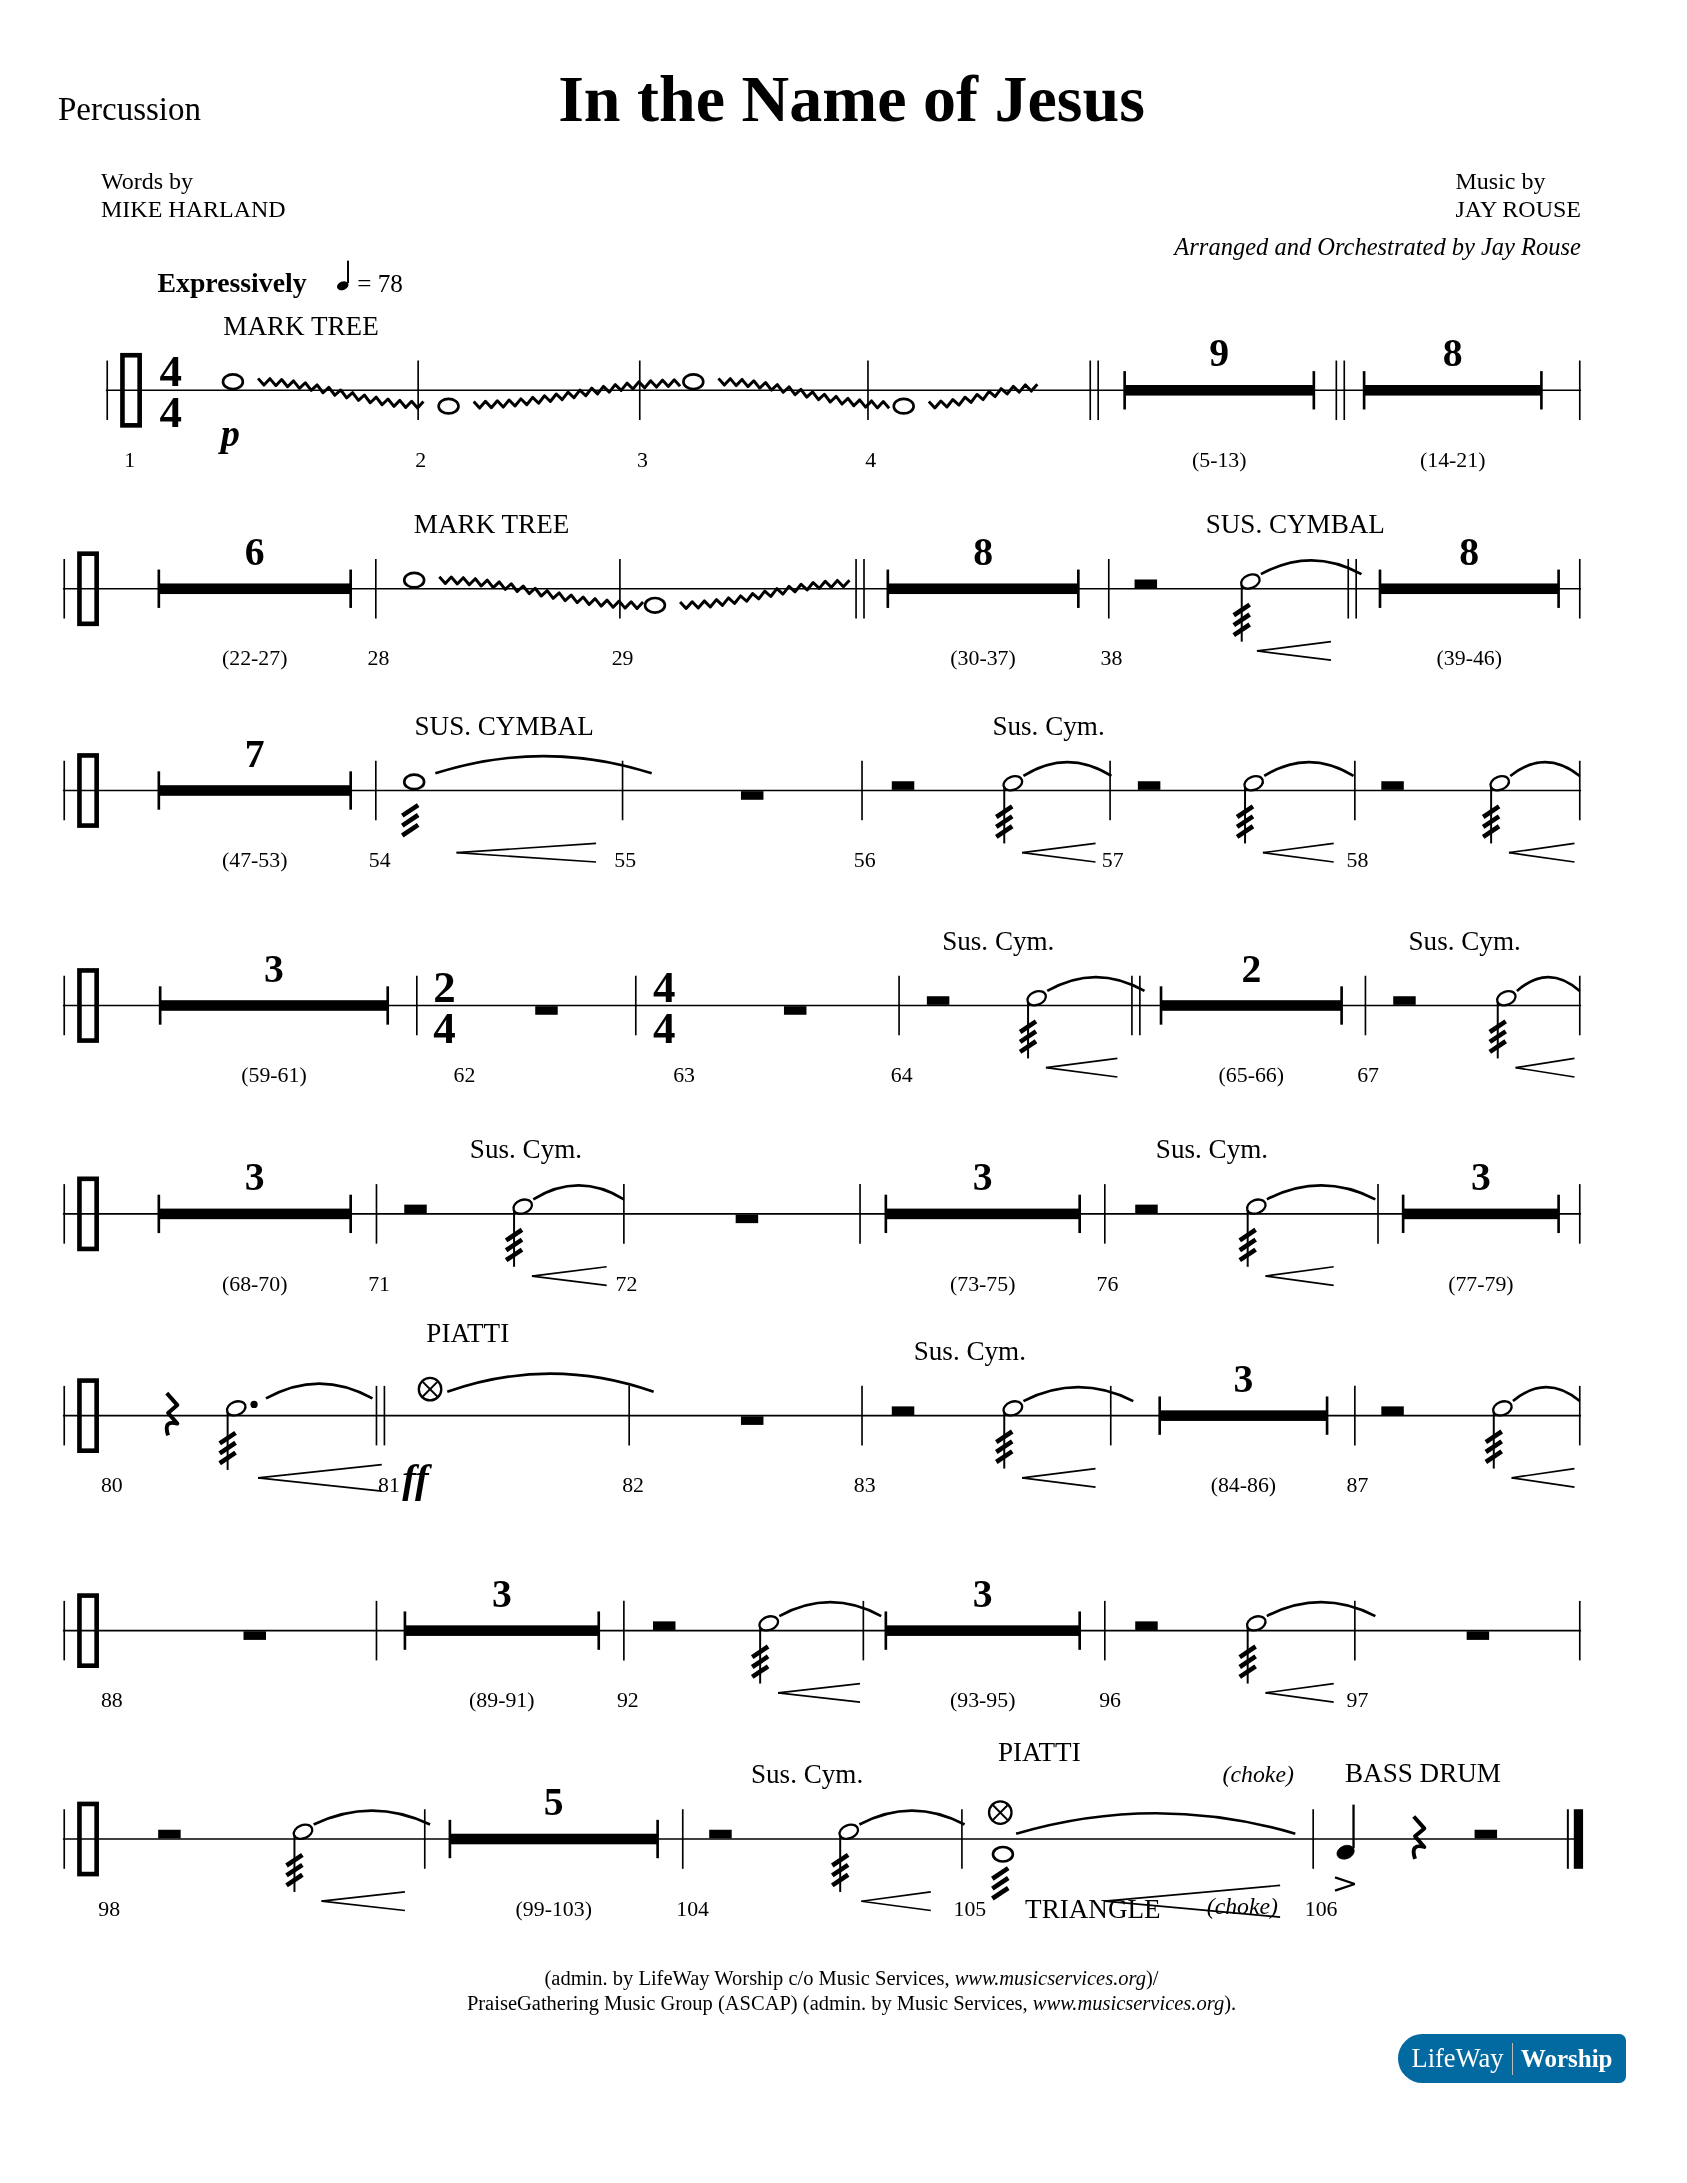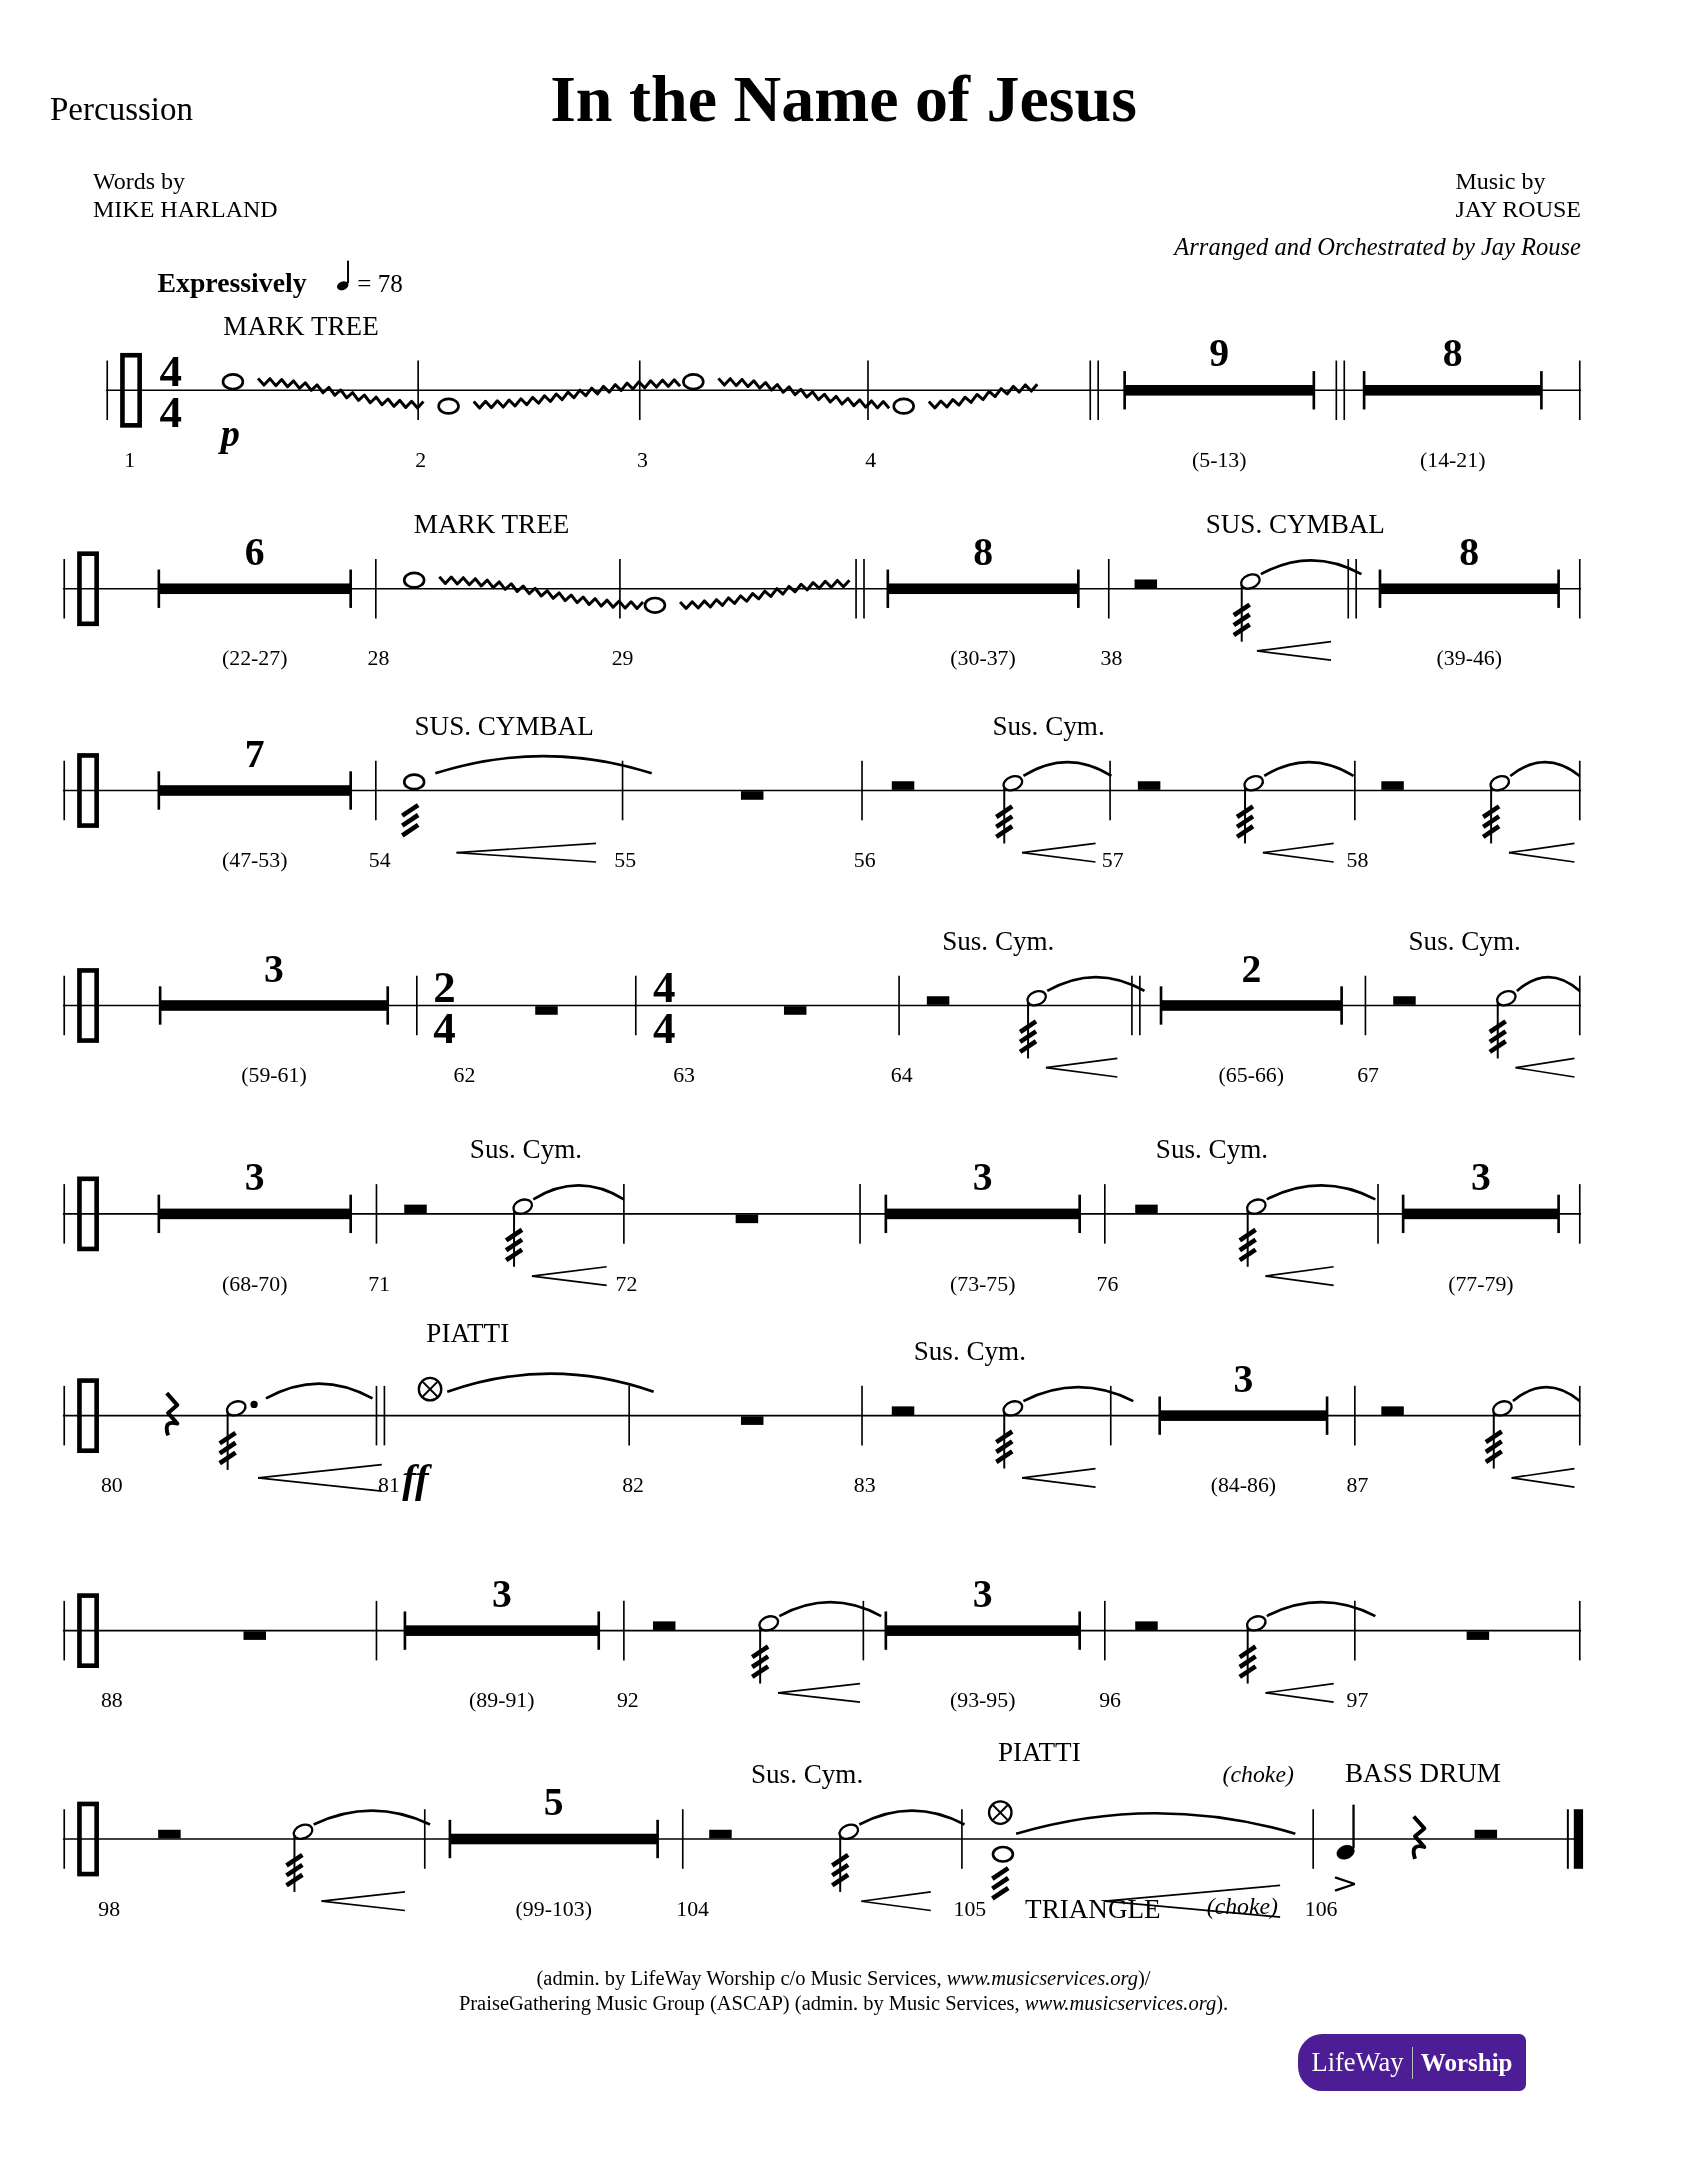--- a/index.html
+++ b/index.html
@@ -1,28 +1,28 @@
 <!DOCTYPE html>
 <html style="font-size:10.6px"><head>
 <meta charset="utf-8">
 <style>
   html,body{margin:0;padding:0;background:#888;}
   .page{position:relative;width:1687px;height:2183px;background:#ffffff;overflow:hidden;
         font-family:"Liberation Serif", serif;color:#000;}
-  .abs{position:absolute;}
+  .abs{position:absolute;margin-left:8px;}
   .part-name{left:50px;top:91px;font-size:33px;}
   .title{left:0;top:61px;width:1687px;text-align:center;font-size:66px;font-weight:bold;font-family:Liberation Serif, serif;}
   .credit-left{left:93px;top:167px;font-size:24px;line-height:28.4px;}
   .credit-right{right:106px;top:167px;font-size:24px;line-height:28.4px;text-align:left;}
   .arranger{right:106px;top:233px;font-size:24.5px;font-style:italic;text-align:center;}
   #score-svg{position:absolute;left:0;top:0;}
   #score-svg text{font-family:"Liberation Serif", serif;fill:#000;}
   .copyright{left:0;top:1966px;width:1687px;text-align:center;font-size:20.5px;line-height:24.5px;}
   .c-line .it{font-style:italic;}
-  .logo{left:1298px;top:2034px;width:228px;height:57px;background:#4c1d95;
+  .logo{left:1390px;top:2034px;width:228px;height:49px;background:#0369a1;
         border-radius:24.5px 6.6px 6.6px 24.5px;display:flex;align-items:center;justify-content:center;}
   .logo .lw{font-family:"Liberation Serif", serif;color:#fff;font-size:26.5px;}
   .logo .divider{width:1.3px;height:32px;background:#bbb;margin:0 8px;}
   .logo .wo{font-family:Liberation Serif, serif;font-weight:bold;color:#fff;font-size:25px;}
 </style>
 </head>
 <body>
 
 <div class="page">
 

